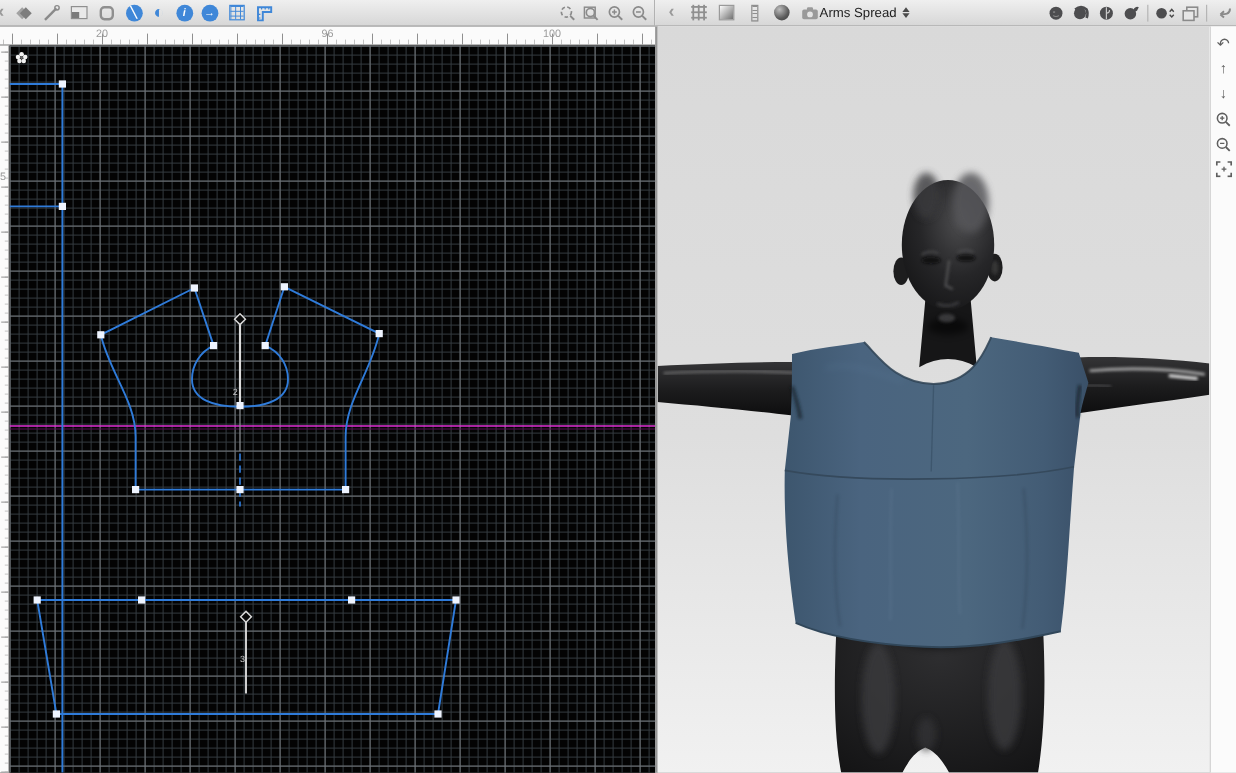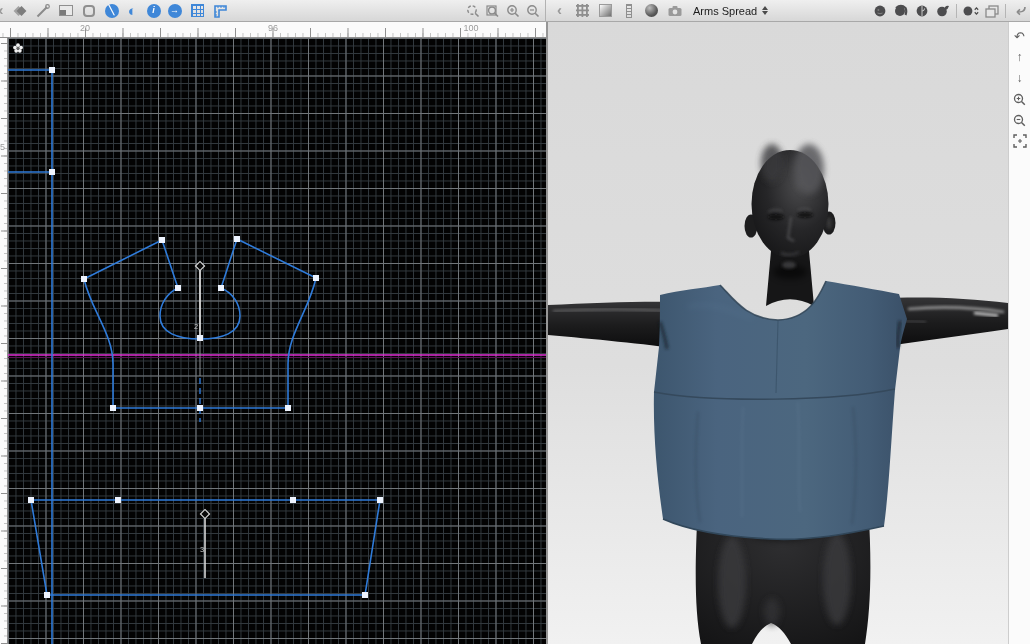--- a/index.html
+++ b/index.html
@@ -38,21 +38,21 @@
   .gradsq{width:13px;height:13px;flex:none;background:linear-gradient(135deg,#fdfdfd,#6f6f6f);
       border:1px solid #9a9a9a;box-sizing:border-box;}
   .panelicon{width:14px;height:11px;flex:none;border:1.5px solid #8f8f8f;box-sizing:border-box;position:relative;background:#e9e9e9;}
   .panelicon::after{content:"";position:absolute;left:0;bottom:0;width:6px;height:5px;background:#7a7a7a;}
   .polyicon{width:12px;height:12px;flex:none;border:2px solid #8f8f8f;border-radius:4px;box-sizing:border-box;background:transparent;}
   .sphereicon{width:13px;height:13px;border-radius:50%;flex:none;
       background:radial-gradient(circle at 35% 30%,#bdbdbd,#5a5a5a 60%,#3c3c3c);}
   .tapeicon{width:6px;height:14px;flex:none;border:1px solid #8f8f8f;box-sizing:border-box;
       background:repeating-linear-gradient(to bottom,#8f8f8f 0 1px,transparent 1px 3px);}
   
-  .pose-dd{display:flex;align-items:center;margin-left:10px;cursor:default;flex:none;}
+  .pose-dd{display:flex;align-items:center;margin-left:0;cursor:default;flex:none;}
   .pose-dd .label{font-size:11px;color:#1c1c1c;}
   .chevstack{display:flex;flex-direction:column;margin-left:5px;gap:1px;}
   .chevstack i{width:0;height:0;border-left:3.5px solid transparent;border-right:3.5px solid transparent;}
   .chevstack .up{border-bottom:4px solid #4a4a4a;}
   .chevstack .dn{border-top:4px solid #4a4a4a;}
   .spacer{flex:1;}
   
   #panel-2d{position:absolute;left:0;top:22px;width:546px;height:622px;background:#030303;}
   #ruler-top{position:absolute;left:0;top:0;width:546px;height:16px;background:#fbfbfb;
       border-bottom:1px solid #8e8e8e;box-sizing:border-box;
@@ -231,21 +231,21 @@
     <svg width="16" height="16" viewBox="0 0 16 16">
       <path d="M13,4 C13,9 9,9 5,9 M5,9 l3,-2.6 M5,9 l3,2.6" stroke="#8a8a8a" stroke-width="1.6" fill="none"></path>
     </svg>
   </span>
 </div>
 
 <div id="panel-2d">
   <div id="ruler-top">
     <span class="rnum" style="left:85px;">20</span>
     <span class="rnum" style="left:273px;">96</span>
-    <span class="rnum" style="left:460px;margin-left:11px;">100</span>
+    <span class="rnum" style="left:460px;">100</span>
   </div>
   <div id="ruler-left">
     <span class="rnum-l" style="top:104px;">25</span>
     <span class="rnum-l" style="top:326px;">0</span>
   </div>
   <div id="grid-2d"></div>
 
   <svg id="pattern-svg" width="538" height="606" viewBox="8 16 538 606">
 
     <line x1="8" y1="333" x2="546" y2="333" stroke="#e230d6" stroke-width="1.3"></line>

